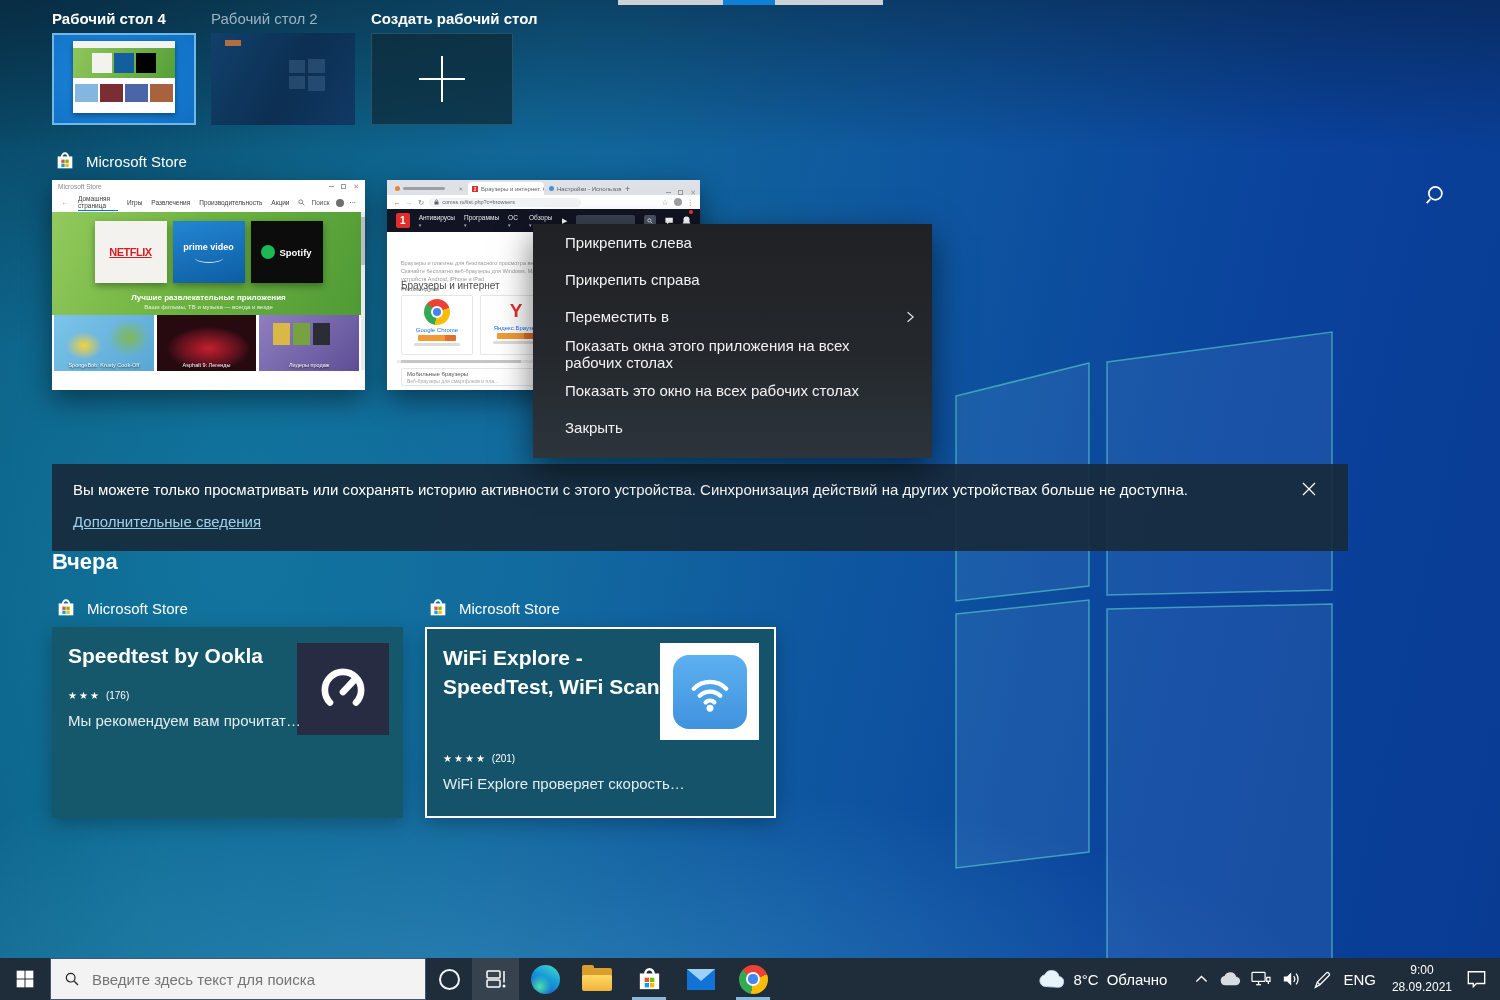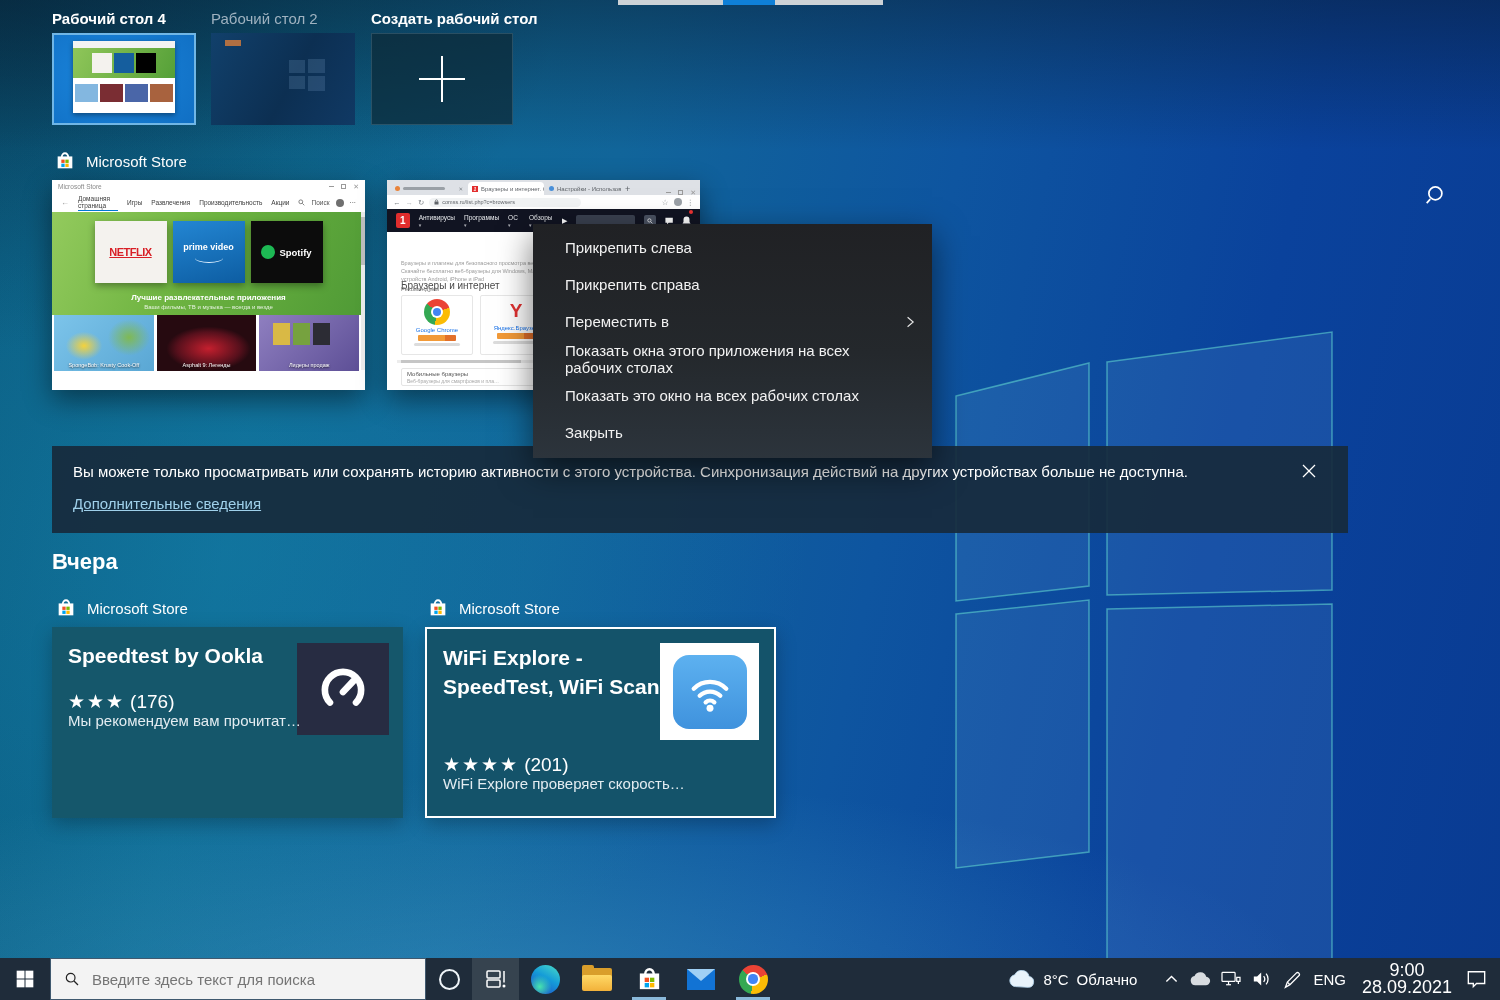--- a/index.html
+++ b/index.html
@@ -116,38 +116,38 @@
   .c-hscroll { position:absolute; left:10px; top:128px; width:285px; height:3px; background:#ececec; }
   .c-hscroll i { position:absolute; left:4px; top:0; width:120px; height:3px; background:#c6c6c6; }
   .c-links { position:absolute; left:14px; top:136px; display:grid; grid-template-columns:136px 136px; gap:5px 10px; }
   .c-link { border:1px solid #e5e5e5; border-radius:2px; padding:2px 5px; height:18px; overflow:hidden; }
   .c-link .lt { font-size:6px; color:#555; }
   .c-link .ls { font-size:5px; color:#a8a8a8; margin-top:1px; white-space:nowrap; }
 
   
   .ctx { position:absolute; left:533px; top:224px; width:399px; height:234px; z-index:80;
     background:linear-gradient(180deg,#202124 0%, #24282c 55%, #2c343c 100%);
-    box-shadow:0 12px 32px rgba(0,0,0,0.55); padding-top:5px; }
+    box-shadow:0 12px 32px rgba(0,0,0,0.55); }
   .ctx-item { position:relative; height:37px; display:flex; align-items:center; padding:0 22px 0 32px; font-size:15px; color:#f2f2f2; cursor:default; }
   .ctx-item svg { position:absolute; right:16px; }
 
   
-  .banner { position:absolute; left:52px; top:446px; width:1296px; height:87px; z-index:40;
+  .banner { position:absolute; left:52px; top:464px; width:1296px; height:87px; z-index:40;
     background:rgba(23,42,60,0.92); }
   .banner .msg { position:absolute; left:21px; top:17px; font-size:15px; color:#fff; }
   .banner .lnk { position:absolute; left:21px; top:49px; font-size:15px; color:#9fd0ea; text-decoration:underline; cursor:pointer; }
   .banner .bx { position:absolute; right:30px; top:16px; width:18px; height:18px; cursor:pointer; }
 
   
   .section-title { position:absolute; left:52px; top:549px; font-size:22px; font-weight:700; }
   .card-header { position:absolute; top:597px; display:flex; align-items:center; gap:10px; font-size:15px; }
   .tl-card { position:absolute; top:627px; width:351px; height:191px; background:#15576b; box-shadow:0 6px 18px rgba(0,0,0,0.25); }
   .tl-card.selected { border:2px solid #fff; background:#14536a; }
   .tl-title { position:absolute; left:16px; top:14px; width:218px; font-size:21px; font-weight:700; line-height:29px; color:#fff; }
-  .tl-stars { position:absolute; left:16px; font-size:19px; color:#fff; }
+  .tl-stars { position:absolute; left:16px; font-size:10px; color:#fff; }
   .tl-stars .st { letter-spacing:2px; }
   .tl-stars .ct { margin-left:5px; letter-spacing:0; }
   .tl-desc { position:absolute; left:16px; font-size:15px; color:#e3ecf1; }
   .app-tile { position:absolute; top:16px; display:flex; align-items:center; justify-content:center; }
   .speed-tile { right:14px; width:92px; height:92px; background:#272c42; }
   .wifi-tile { right:15px; top:14px; width:99px; height:97px; background:#fff; }
   .wifi-inner { width:74px; height:74px; border-radius:16px; background:linear-gradient(180deg,#5db1f0,#3f92dd); display:flex; align-items:center; justify-content:center; }
 
   
   .tv-search { position:absolute; left:1424px; top:182px; width:28px; height:28px; cursor:pointer; }
@@ -167,21 +167,21 @@
     background:radial-gradient(circle at 30% 75%, #46e6ae 0%, rgba(70,230,174,0) 40%), linear-gradient(210deg,#45d7c9 5%,#149bd8 45%,#1f5bcb 85%); }
   .folder { position:relative; width:30px; height:23px; }
   .folder .back { position:absolute; top:0; width:30px; height:20px; background:#d99e2b; border-radius:2px; }
   .folder .back::before { content:""; position:absolute; top:-3px; left:0; width:12px; height:5px; background:#d99e2b; border-radius:2px 2px 0 0; }
   .folder .front { position:absolute; bottom:0; width:30px; height:16px; background:linear-gradient(180deg,#ffd967,#f2b13a); border-radius:2px; }
   .mail { position:relative; width:28px; height:21px; background:#1273d4; }
   .mail::before { content:""; position:absolute; left:0; top:0; border-left:14px solid transparent; border-right:14px solid transparent; border-top:12px solid #9fd0f5; }
   .tray { margin-left:auto; display:flex; align-items:center; gap:9px; padding-right:12px; font-size:15px; }
   .tray .txt { cursor:default; }
   .tray .grp { display:flex; align-items:center; gap:8px; cursor:pointer; }
-  .clock { text-align:center; font-size:18px; line-height:17px; cursor:pointer; padding:0 4px; }
+  .clock { text-align:center; font-size:12px; line-height:17px; cursor:pointer; padding:0 4px; }
 </style>
 </head>
 <body>
 
 <div class="screen">
 
   <div class="wall"></div>
   <div class="wall-top-shade"></div>
   <svg class="wp-logo" width="392" height="680" viewBox="0 0 392 680">
     <g fill="rgba(140,195,245,0.12)" stroke="rgba(110,235,215,0.5)" stroke-width="1.5">

